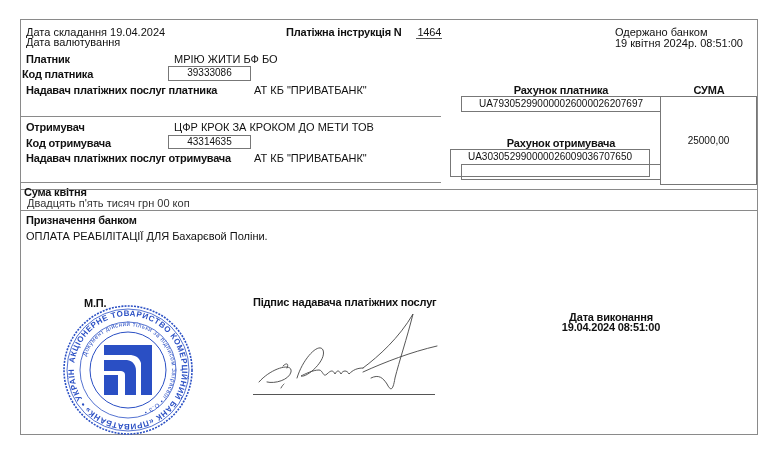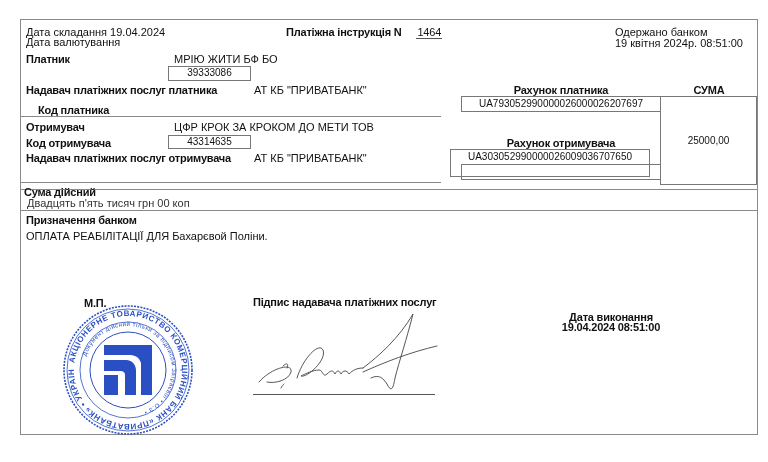--- a/index.html
+++ b/index.html
@@ -32,21 +32,21 @@
     <span style="font-weight:normal;border-bottom:1px solid #555;margin-left:12px;padding:0 1px;">1464</span>
   </div>
 
   <div class="abs t10 right" style="right:14px;top:7px;">
     <div style="padding-right:12px;">Одержано банком</div>
     <div>19 квітня 2024р. 08:51:00</div>
   </div>
 
   <div class="abs t10 b" style="left:5px;top:34px;">Платник</div>
   <div class="abs t10" style="left:153px;top:34px;">МРІЮ ЖИТИ БФ БО</div>
-  <div class="abs t10 b" style="left:17px;top:49px;margin-top:36px;">Код платника</div>
+  <div class="abs t10 b" style="left:1px;top:49px;">Код платника</div>
   <div class="box" style="left:147px;top:46px;width:83px;height:15px;">39333086</div>
   <div class="abs t10 b" style="left:5px;top:65px;">Надавач платіжних послуг платника</div>
   <div class="abs t10" style="left:233px;top:65px;">АТ КБ "ПРИВАТБАНК"</div>
 
   <div class="abs t10 b center" style="left:440px;top:65px;width:200px;">Рахунок платника</div>
   <div class="box" style="left:440px;top:76px;width:200px;height:16px;line-height:14px;">UA793052990000026000026207697</div>
 
   <div class="abs t10 b center" style="left:640px;top:65px;width:96px;">СУМА</div>
   <div class="box" style="left:639px;top:76px;width:97px;height:89px;line-height:87px;">25000,00</div>
 
@@ -59,21 +59,21 @@
   <div class="abs t10 b" style="left:5px;top:133px;">Надавач платіжних послуг отримувача</div>
   <div class="abs t10" style="left:233px;top:133px;">АТ КБ "ПРИВАТБАНК"</div>
 
   <div class="abs t10 b center" style="left:440px;top:118px;width:200px;">Рахунок отримувача</div>
   <div class="box" style="left:429px;top:129px;width:200px;height:28px;line-height:14px;">UA303052990000026009036707650</div>
   <div class="box" style="left:440px;top:144px;width:200px;height:16px;"></div>
 
   <div class="hline" style="left:0;top:162px;width:420px;"></div>
   <div class="hline" style="left:0;top:169px;width:737px;"></div>
 
-  <div class="abs t10 b" style="left:3px;top:167px;">Сума дійсний</div>
+  <div class="abs t10 b" style="left:3px;top:167px;">Сума квітня</div>
   <div class="abs t10" style="left:6px;top:178px;color:#333;">Двадцять п'ять тисяч грн 00 коп</div>
 
   <div class="hline" style="left:0;top:190px;width:737px;"></div>
 
   <div class="abs t10 b" style="left:5px;top:195px;">Призначення банком</div>
   <div class="abs t10" style="left:5px;top:211px;">ОПЛАТА РЕАБІЛІТАЦІЇ ДЛЯ Бахарєвой Поліни.</div>
 
   <div class="abs t10 b" style="left:63px;top:278px;">М.П.</div>
   <div class="abs t10 b" style="left:232px;top:277px;">Підпис надавача платіжних послуг</div>
   <div class="abs t10 b center" style="left:520px;top:292px;width:140px;line-height:10px;">

